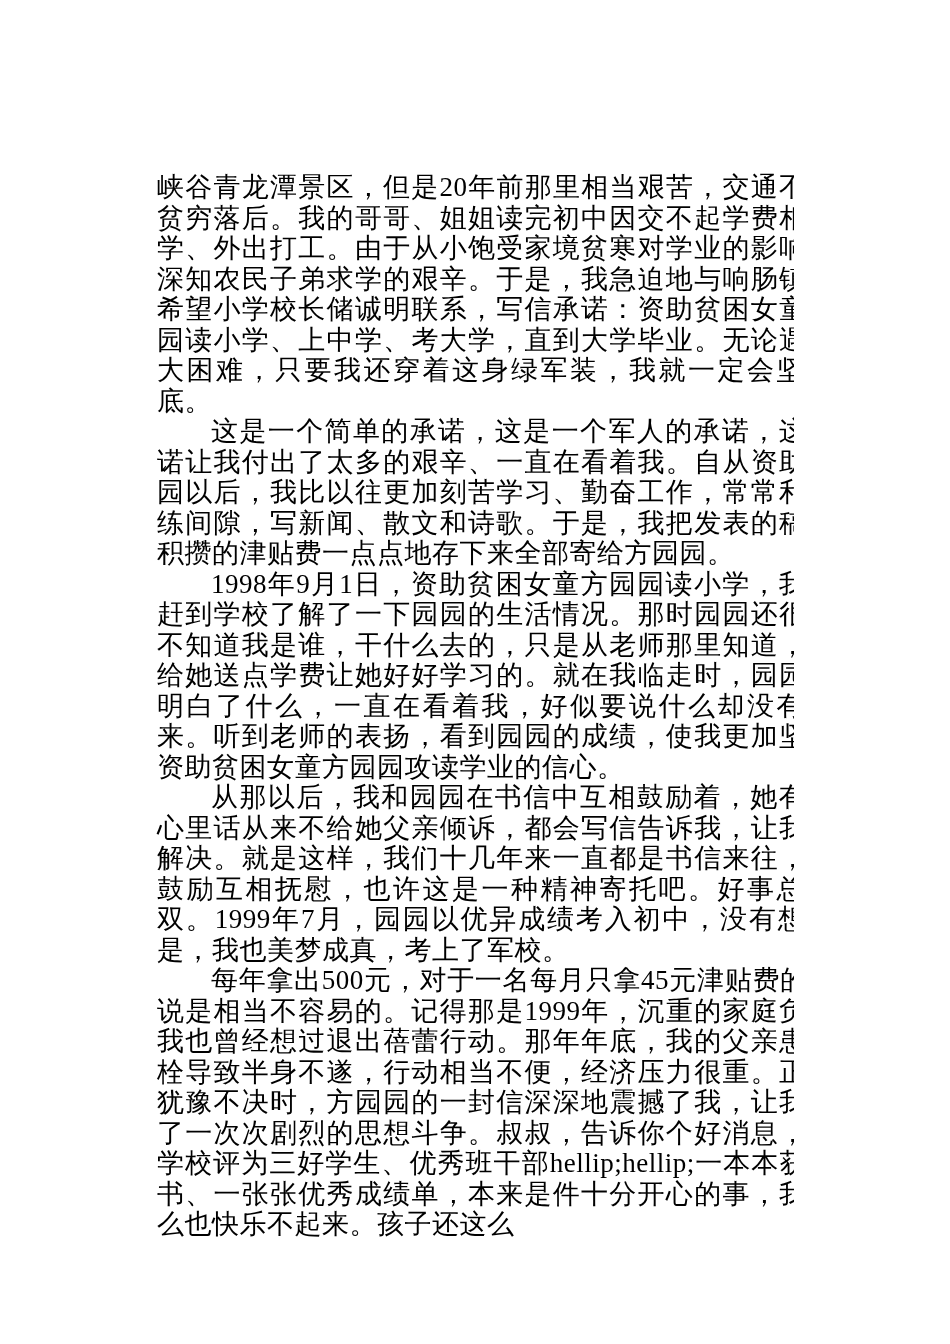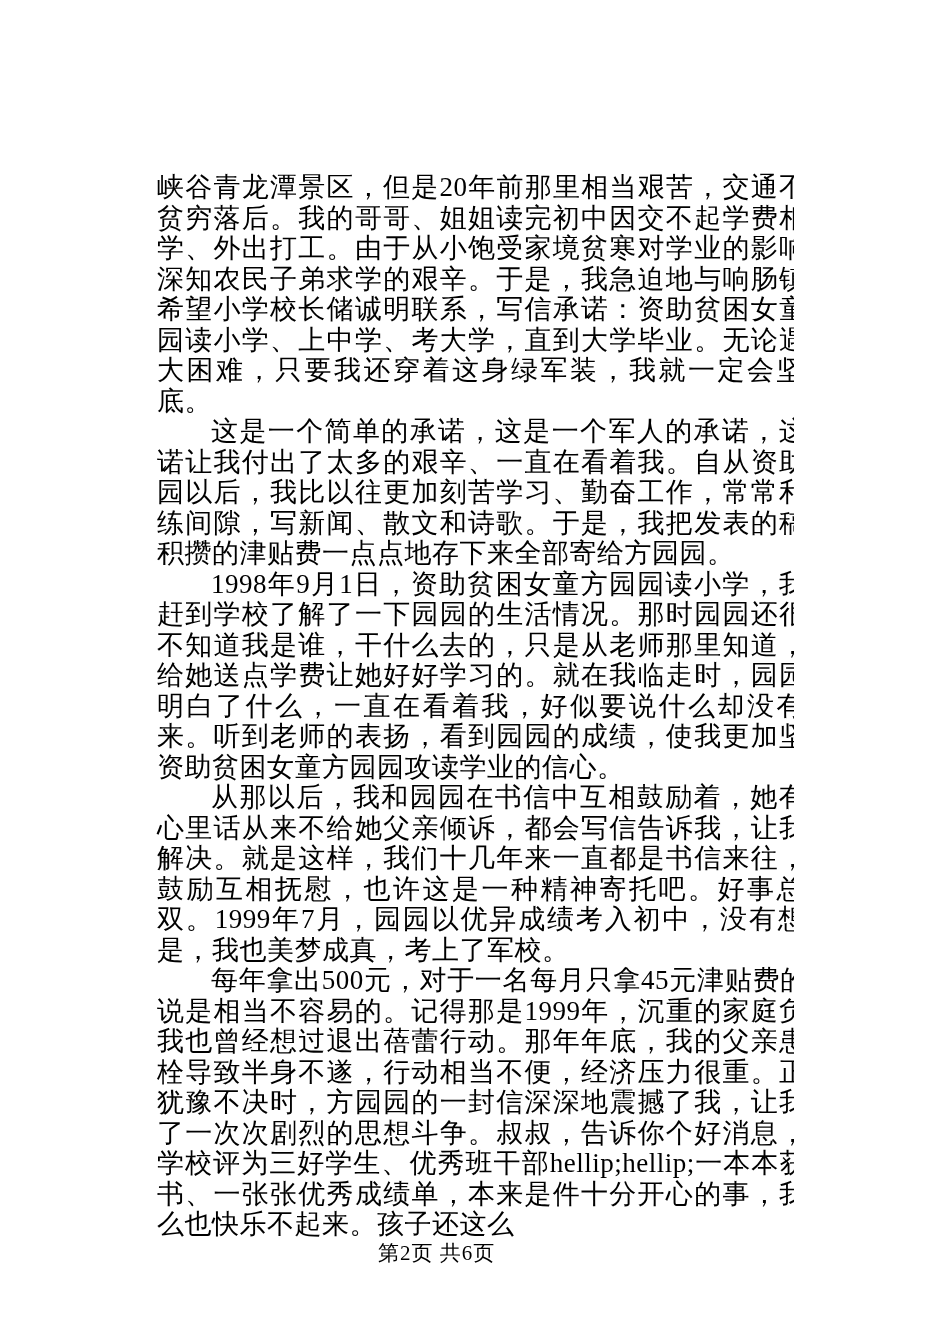--- a/index.html
+++ b/index.html
@@ -57,16 +57,13 @@
 
 <div class="page">
   <div class="content">
     <p class="para">峡谷青龙潭景区，但是20年前那里相当艰苦，交通不便，贫穷落后。我的哥哥、姐姐读完初中因交不起学费相继辍学、外出打工。由于从小饱受家境贫寒对学业的影响，我深知农民子弟求学的艰辛。于是，我急迫地与响肠镇石化希望小学校长储诚明联系，写信承诺：资助贫困女童方园园读小学、上中学、考大学，直到大学毕业。无论遇到多大困难，只要我还穿着这身绿军装，我就一定会坚持到底。</p>
     <p class="para indent">这是一个简单的承诺，这是一个军人的承诺，这句承诺让我付出了太多的艰辛、一直在看着我。自从资助上园园以后，我比以往更加刻苦学习、勤奋工作，常常利用训练间隙，写新闻、散文和诗歌。于是，我把发表的稿费和积攒的津贴费一点点地存下来全部寄给方园园。</p>
     <p class="para indent">1998年9月1日，资助贫困女童方园园读小学，我专门赶到学校了解了一下园园的生活情况。那时园园还很小，不知道我是谁，干什么去的，只是从老师那里知道，我是给她送点学费让她好好学习的。就在我临走时，园园似乎明白了什么，一直在看着我，好似要说什么却没有说出来。听到老师的表扬，看到园园的成绩，使我更加坚决了资助贫困女童方园园攻读学业的信心。</p>
     <p class="para indent">从那以后，我和园园在书信中互相鼓励着，她有什么心里话从来不给她父亲倾诉，都会写信告诉我，让我帮她解决。就是这样，我们十几年来一直都是书信来往，互相鼓励互相抚慰，也许这是一种精神寄托吧。好事总是成双。1999年7月，园园以优异成绩考入初中，没有想到的是，我也美梦成真，考上了军校。</p>
     <p class="para indent">每年拿出500元，对于一名每月只拿45元津贴费的我来说是相当不容易的。记得那是1999年，沉重的家庭负担让我也曾经想过退出蓓蕾行动。那年年底，我的父亲患脑血栓导致半身不遂，行动相当不便，经济压力很重。正当我犹豫不决时，方园园的一封信深深地震撼了我，让我经历了一次次剧烈的思想斗争。叔叔，告诉你个好消息，我被学校评为三好学生、优秀班干部hellip;hellip;一本本获奖证书、一张张优秀成绩单，本来是件十分开心的事，我却怎么也快乐不起来。孩子还这么</p>
   </div>
 
-  <div class="footer">
-    <span>第2页 共6页</span>
-  </div>
 </div>
 
 </body></html>

